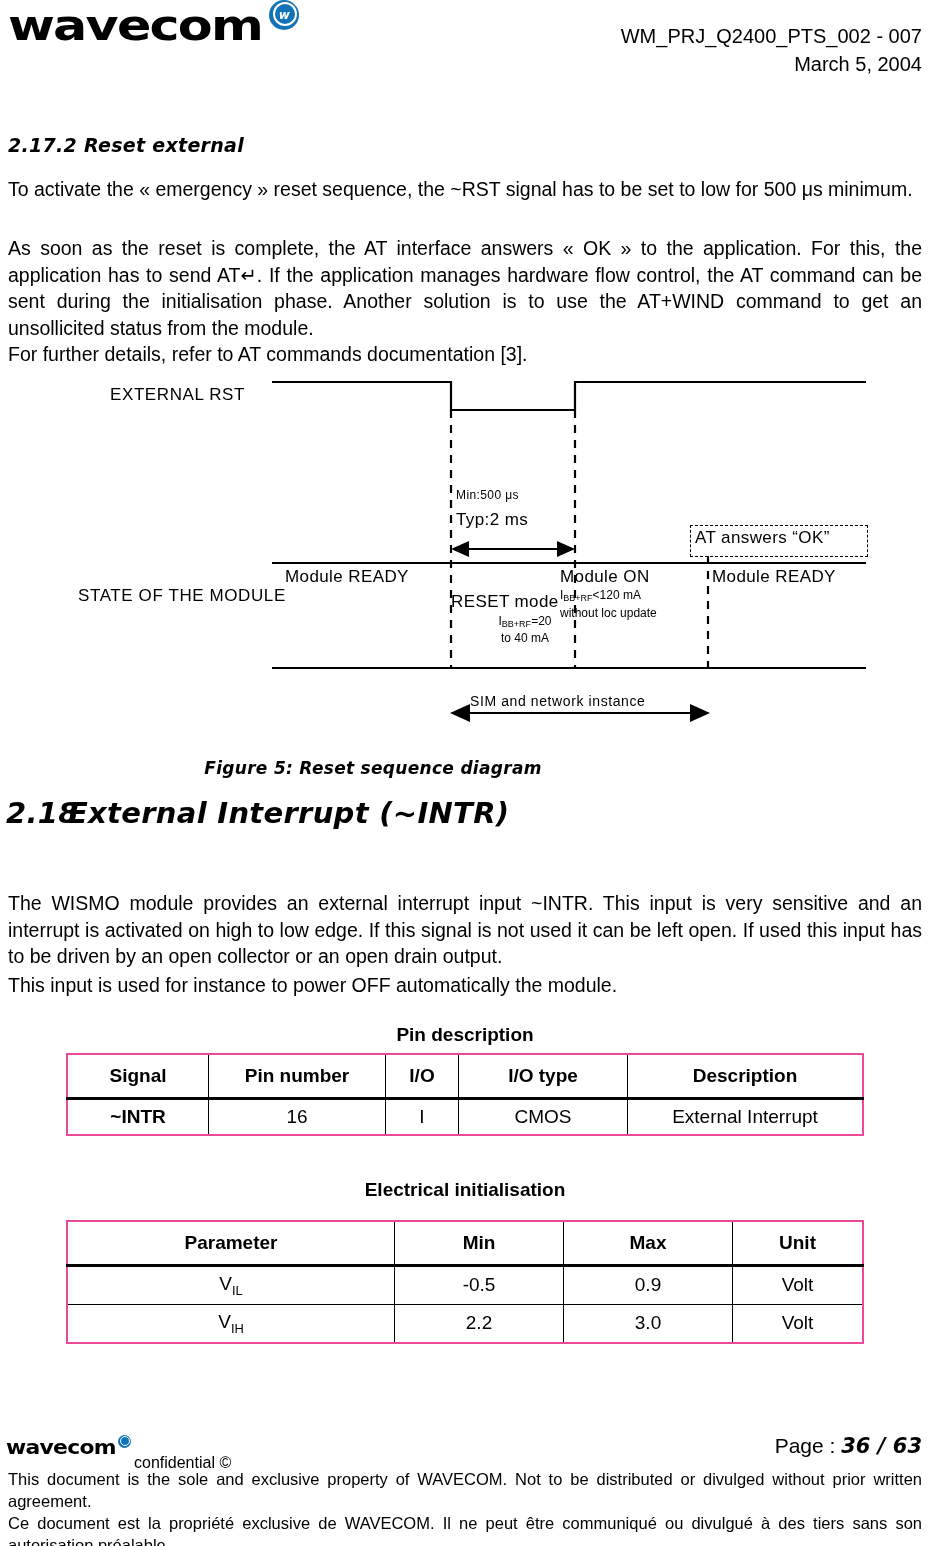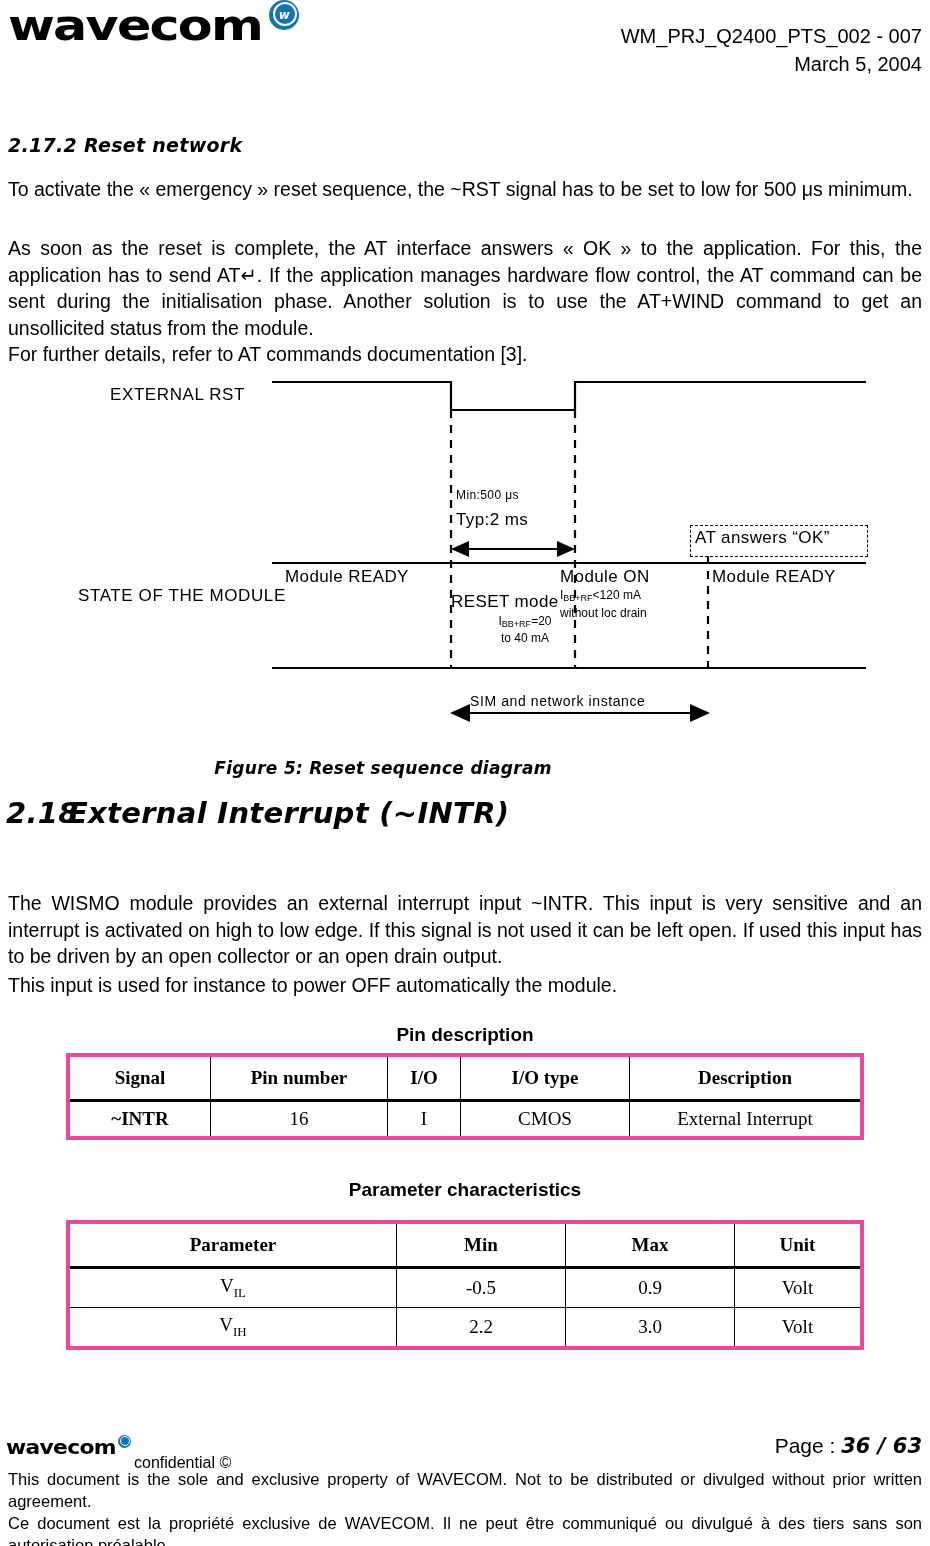--- a/index.html
+++ b/index.html
@@ -154,21 +154,20 @@
     border: 1.5px dashed #000;
     box-sizing: border-box;
   }
 
   .figcap {
     position: absolute;
     left: 0; top: 758px;
     width: 746px;
     text-align: center;
     font-size: 17px;
-    margin-left: 10px;
   }
 
   
   .tbl-title {
     position: absolute;
     left: 0;
     width: 930px;
     text-align: center;
     font-size: 19px;
     font-weight: bold;
@@ -185,21 +184,21 @@
   table.doc td {
     border: 1px solid #000;
     text-align: center;
     padding: 6px 4px;
   }
   table.doc thead td {
     font-weight: bold;
     border-bottom: 3px solid #000;
     padding: 10px 4px;
   }
-  table.doc { border: 4px solid #ec4899; font-family: Liberation Serif, serif; }
+  table.doc { border: 2px solid #ec4899; }
   #pin-table  { left: 66px; top: 1053px; width: 798px; }
   #elec-table { left: 66px; top: 1220px; width: 798px; }
   #pin-table .c0 { width: 132px; }
   #pin-table .c1 { width: 168px; }
   #pin-table .c2 { width: 64px; }
   #pin-table .c3 { width: 160px; }
   .bold { font-weight: bold; }
   #elec-table .c0 { width: 318px; text-align: center; }
   #elec-table .c1 { width: 160px; }
   #elec-table .c2 { width: 160px; }
@@ -287,21 +286,21 @@
       <span class="wmark">w</span>
     </span>
   </div>
   <div class="header-ref">
     <div>WM_PRJ_Q2400_PTS_002  - 007</div>
     <div>March 5, 2004</div>
   </div>
 </div>
 
 <div class="h-sub hand">
-  <span class="num">2.17.2</span><span>Reset network</span>
+  <span class="num">2.17.2</span><span>Reset external</span>
 </div>
 
 <div class="para p1">To activate the « emergency » reset sequence, the ~RST signal has to be set to low for 500 μs minimum.</div>
 <div class="para p2">As soon as the reset is complete, the AT interface answers « OK » to the application. For this, the application has to send AT↵. If the application manages hardware flow control, the AT command can be sent during the initialisation phase. Another solution is to use the AT+WIND command to get an unsollicited status from the module.</div>
 <div class="para p3">For further details, refer to AT commands documentation [3].</div>
 
 <div class="diagram">
   <svg width="930" height="420" viewBox="0 0 930 420">
 
     <path d="M 272 14 L 451 14 L 451 42 L 575 42 L 575 14 L 866 14" stroke="#000" stroke-width="2.2" fill="none"></path>
@@ -338,21 +337,21 @@
   <div class="dlabel lbl-rdy2">Module READY</div>
   <div class="dlabel lbl-reset">RESET mode</div>
 
   <div class="dlabel lbl-ires">
     <span>I</span><span class="sub-i">BB+RF</span><span>=20</span><br>
     <span>to 40 mA</span>
   </div>
 
   <div class="dlabel lbl-ion">
     <span>I</span><span class="sub-i">BB+RF</span><span>&lt;120 mA</span><br>
-    <span>without loc drain</span>
+    <span>without loc update</span>
   </div>
 
   <div class="dlabel lbl-sim">SIM and network instance</div>
 </div>
 
 <div class="figcap hand">Figure 5: Reset sequence diagram</div>
 
 <div class="h-main hand">
   <span class="num">2.18</span><span>External Interrupt (~INTR)</span>
 </div>
@@ -375,21 +374,21 @@
     <tr>
       <td class="bold">~INTR</td>
       <td>16</td>
       <td>I</td>
       <td>CMOS</td>
       <td>External Interrupt</td>
     </tr>
   </tbody>
 </table>
 
-<div class="tbl-title tt-el">Parameter characteristics</div>
+<div class="tbl-title tt-el">Electrical initialisation</div>
 <table class="doc" id="elec-table">
   <thead>
     <tr>
       <td class="c0">Parameter</td>
       <td class="c1">Min</td>
       <td class="c2">Max</td>
       <td>Unit</td>
     </tr>
   </thead>
   <tbody>

